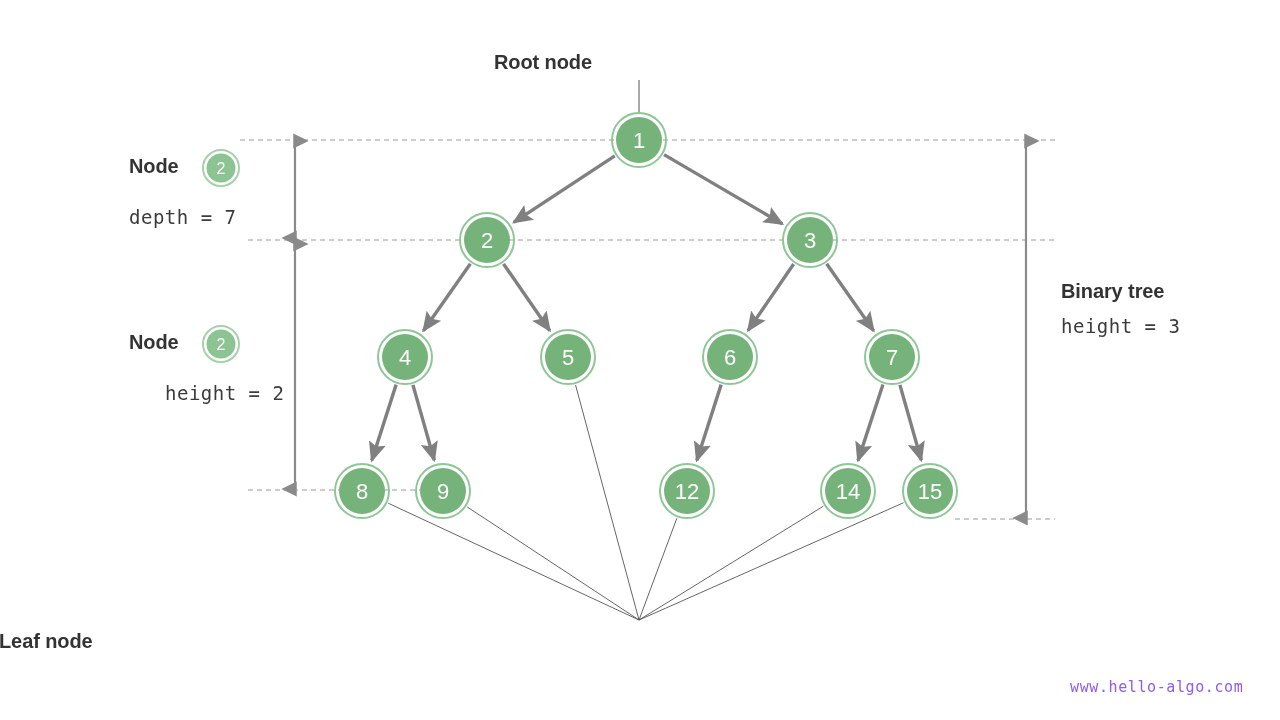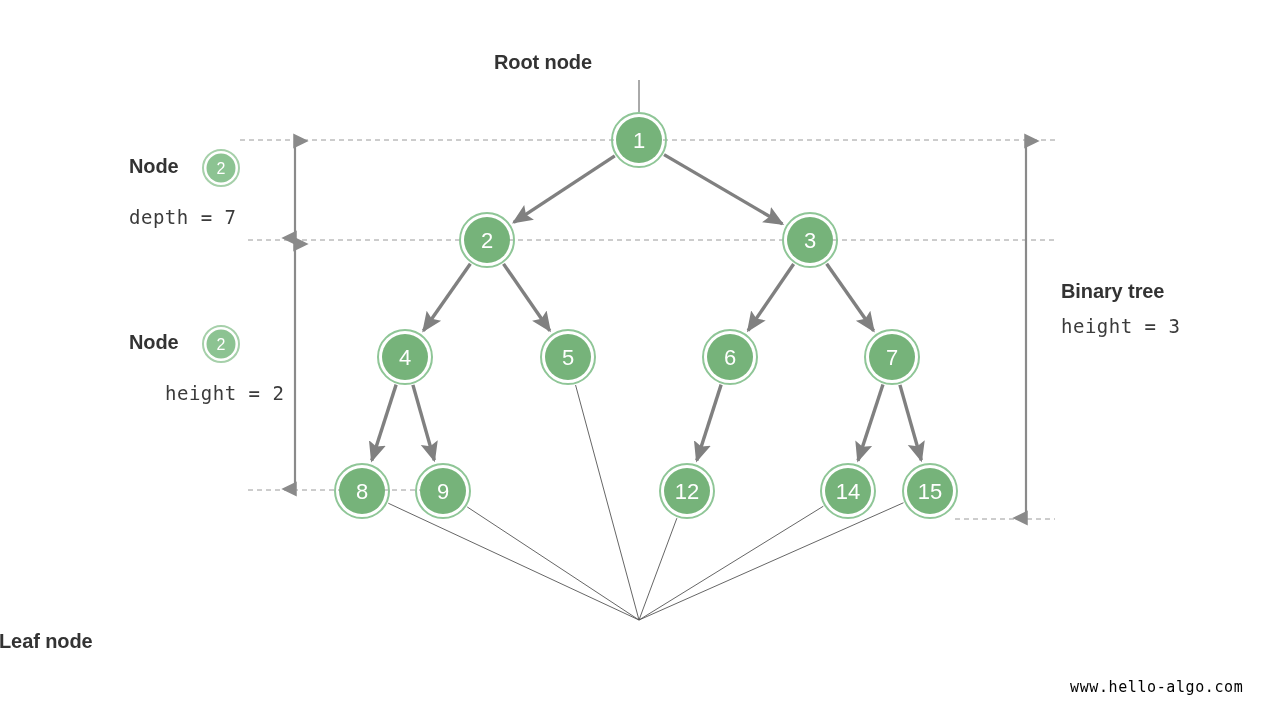--- a/index.html
+++ b/index.html
@@ -39,21 +39,21 @@
   }
   .lbl-mono {
     font-family: "DejaVu Sans Mono", monospace;
     font-size: 19px;
     color: #3b3b3b;
     letter-spacing: 0.5px;
   }
   .watermark {
     font-family: "DejaVu Sans Mono", monospace;
     font-size: 15px;
-    color: #000000;
+    color: #8b5cf6;
     letter-spacing: 0.6px;
   }
   .node-text {
     font-family: "Liberation Sans", sans-serif;
     font-size: 22px;
     fill: #ffffff;
   }
   .badge-text {
     font-family: "Liberation Sans", sans-serif;
     font-size: 16px;

